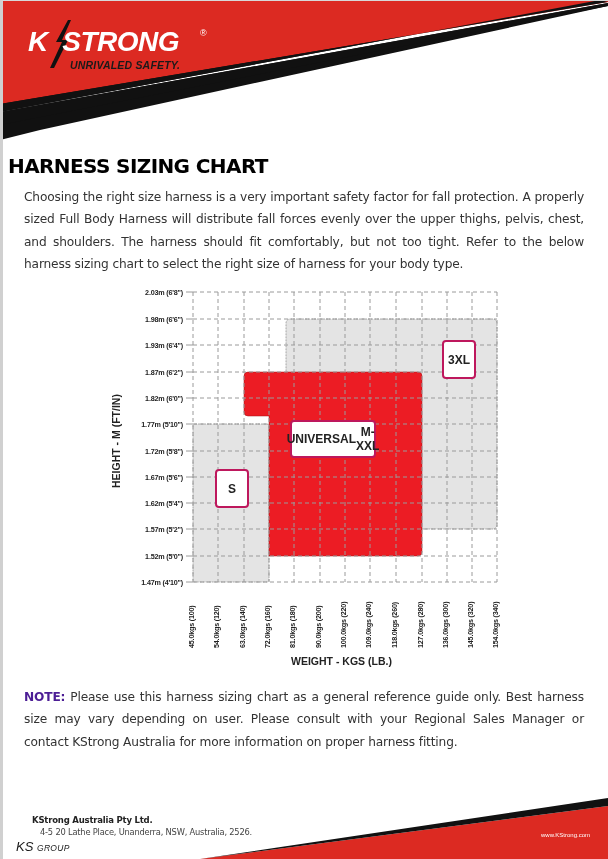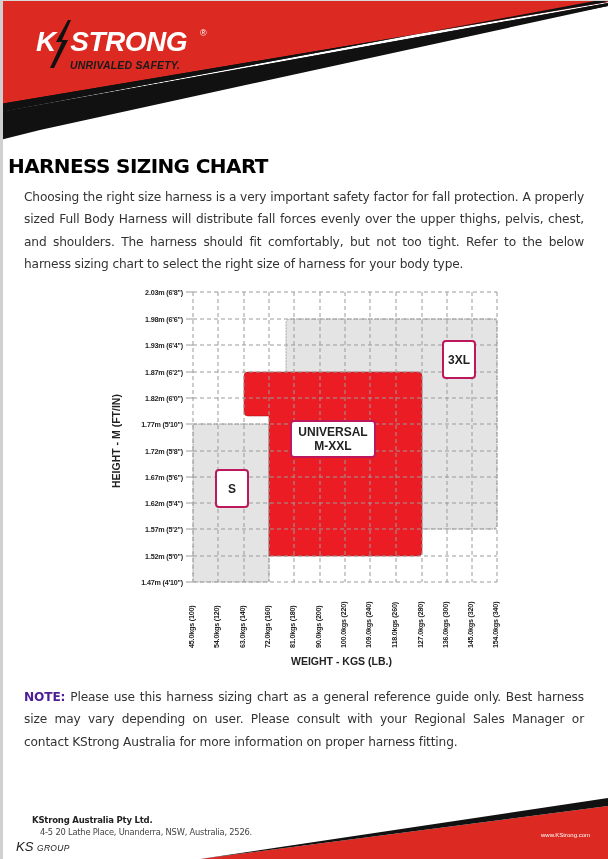--- a/index.html
+++ b/index.html
@@ -1,21 +1,21 @@
 <!DOCTYPE html>
 <html><head>
 <meta charset="utf-8">
 <style>
   * { margin:0; padding:0; box-sizing:border-box; }
   html, body { width:608px; height:859px; background:#fff; overflow:hidden; }
   body { position:relative; font-family:"Liberation Sans", sans-serif; color:#333; }
   .page-border { position:absolute; left:0; top:0; width:608px; height:859px; border-left:3px solid #d0d0d0; border-top:1px solid #d8d8d8; pointer-events:none; }
   .header-band { position:absolute; left:0; top:0; width:608px; height:140px; }
   .logo { position:absolute; left:28px; top:26px; width:200px; height:50px; }
-  .logo-main { position:absolute; left:8px; top:0; font-family:"Liberation Sans", sans-serif; font-weight:bold; font-style:italic; font-size:28px; color:#fff; letter-spacing:-0.5px; }
+  .logo-main { position:absolute; left:0; top:0; font-family:"Liberation Sans", sans-serif; font-weight:bold; font-style:italic; font-size:28px; color:#fff; letter-spacing:-0.5px; }
   .logo-reg { position:absolute; left:172px; top:2px; font-size:9px; color:#fff; }
   .logo-tag { position:absolute; left:42px; top:33px; font-family:"Liberation Sans", sans-serif; font-weight:bold; font-style:italic; font-size:10.5px; color:#1a1a1a; letter-spacing:0.2px; }
   .bolt { position:absolute; left:20px; top:-6px; }
 
   .title { position:absolute; left:8px; top:154px; font-family:"DejaVu Sans", sans-serif; font-weight:bold; font-size:20px; color:#000000; letter-spacing:-0.6px; }
   .intro { position:absolute; left:24px; top:186px; width:560px; font-family:"DejaVu Sans", sans-serif; font-size:12.2px; line-height:22.4px; color:#333; text-align:justify; letter-spacing:-0.15px; }
   .ytick { position:absolute; font-family:"Liberation Sans", sans-serif; font-weight:bold; font-size:7.2px; color:#222; text-align:right; width:90px; letter-spacing:-0.2px; }
   .xtick { position:absolute; font-family:"Liberation Sans", sans-serif; font-weight:bold; font-size:7.2px; color:#222; white-space:nowrap; transform-origin:left top; transform:rotate(-90deg); letter-spacing:-0.2px; }
   .ylabel { position:absolute; left:106px; top:428px; font-family:"Liberation Sans", sans-serif; font-weight:bold; font-size:10.5px; color:#222; white-space:nowrap; transform-origin:left top; transform:rotate(-90deg); }
   .xlabel { position:absolute; left:291px; top:655px; font-family:"Liberation Sans", sans-serif; font-weight:bold; font-size:10.5px; color:#222; white-space:nowrap; }
@@ -131,21 +131,21 @@
 <div class="xtick" style="left:441px;top:648px;">136.0kgs (300)</div>
 <div class="xtick" style="left:466px;top:648px;">145.0kgs (320)</div>
 <div class="xtick" style="left:491px;top:648px;">154.0kgs (340)</div>
 
 <div class="ylabel" style="top:488px;left:110px;">HEIGHT - M (FT/IN)</div>
 <div class="xlabel">WEIGHT - KGS (LB.)</div>
 
 <div class="size-box" style="left:215px;top:469px;width:34px;height:39px;font-size:12px;">
   <span>S</span>
 </div>
-<div class="size-box" style="left:290px;top:420px;width:86px;height:38px;font-size:12px;flex-direction:column;">
+<div class="size-box" style="left:290px;top:420px;width:86px;height:38px;font-size:12px;">
   <span>UNIVERSAL</span>
   <span>M-XXL</span>
 </div>
 <div class="size-box" style="left:442px;top:340px;width:34px;height:39px;font-size:12px;">
   <span>3XL</span>
 </div>
 
 <div class="note"><b>NOTE:</b><span> Please use this harness sizing chart as a general reference guide only. Best harness size may vary depending on user. Please consult with your Regional Sales Manager or contact KStrong Australia for more information on proper harness fitting.</span></div>
 
 <svg class="footer-band" viewBox="0 0 608 79" width="608" height="79">

